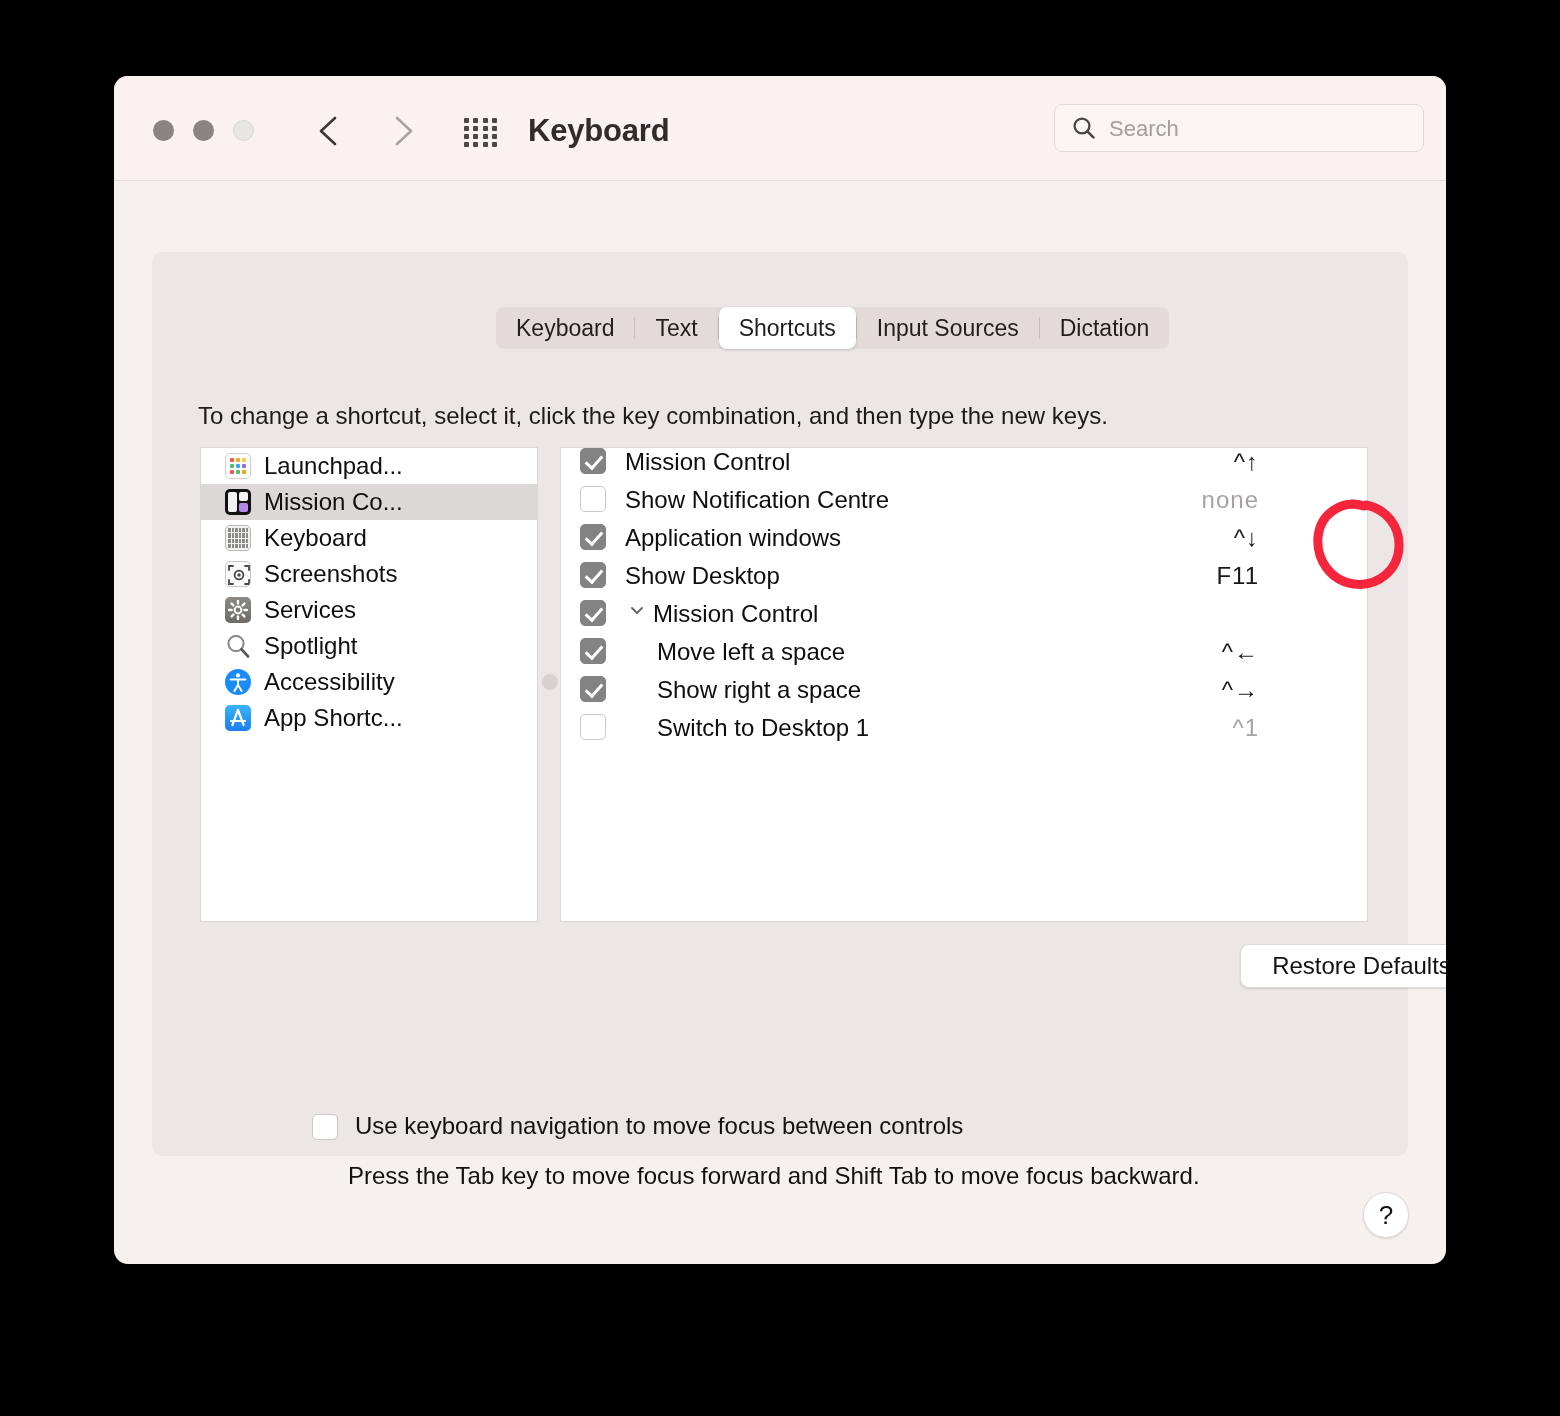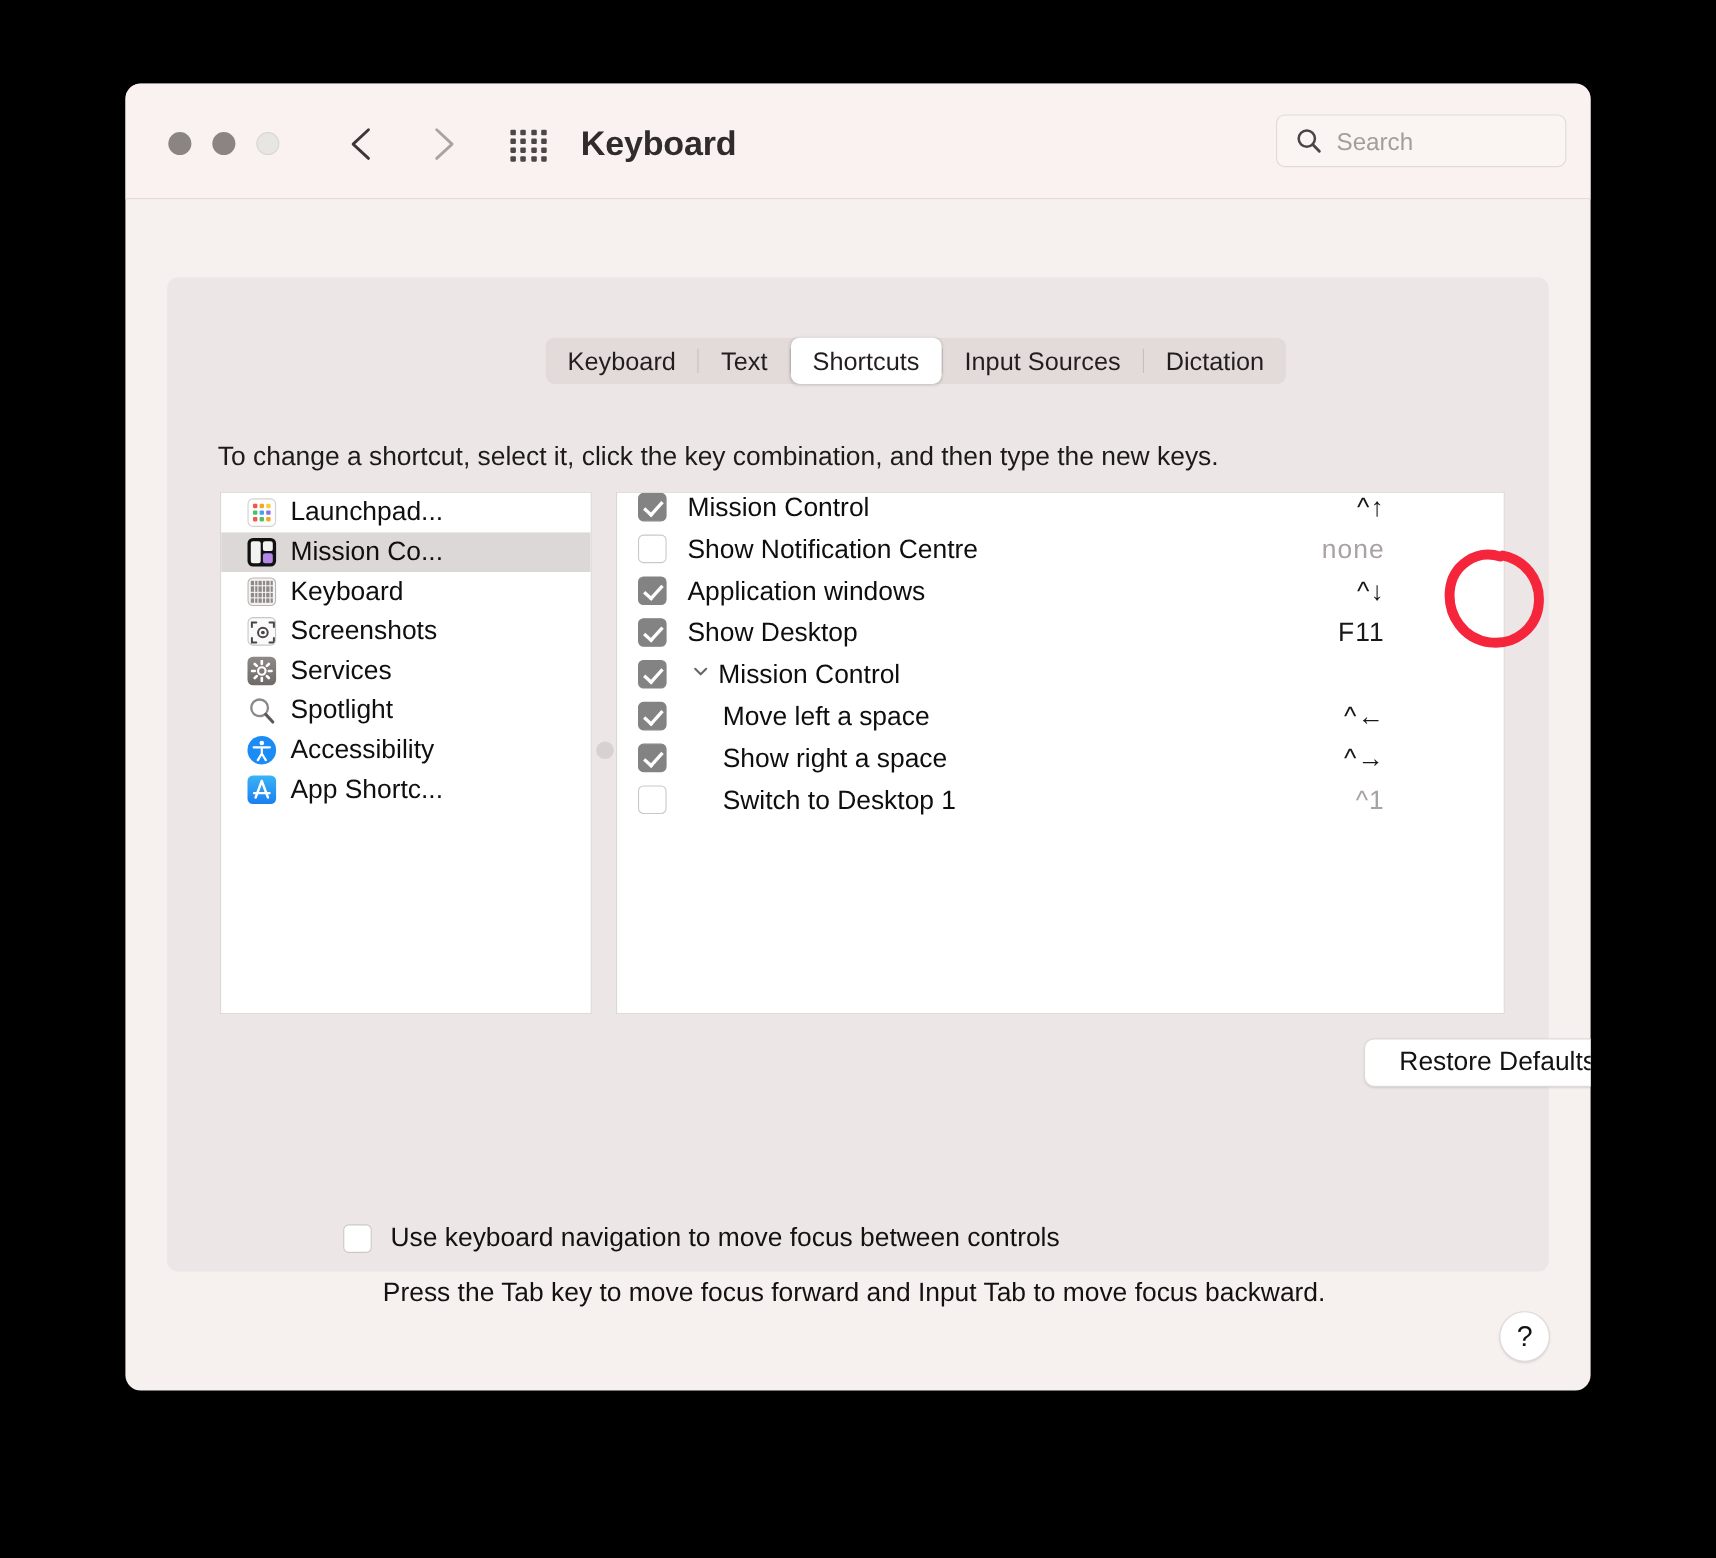--- a/index.html
+++ b/index.html
@@ -90,21 +90,21 @@
     font-size: 31px;
     font-weight: bold;
     color: #302c2b;
     letter-spacing: -0.2px;
   }
 
   #search-box {
     position: absolute;
     right: 22px;
     top: 28px;
-    width: 264px;
+    width: 370px;
     height: 48px;
     border: 1px solid #e0d9d8;
     border-radius: 8px;
     background: #faf4f3;
     box-sizing: border-box;
   }
   #search-icon {
     position: absolute;
     left: 16px;
     top: 10px;
@@ -332,21 +332,21 @@
     left: 1088px;
     top: 692px;
     width: 243px;
     height: 44px;
   }
   #kbnav-row {
     position: absolute;
     left: 160px;
     top: 860px;
     display: flex;
-    align-items: center;
+    align-items: flex-end;
   }
   #kbnav-cb {
     width: 26px;
     height: 26px;
     border-radius: 5px;
     background: #ffffff;
     border: 1px solid #cdc8c7;
     box-sizing: border-box;
     margin-right: 17px;
   }
@@ -619,21 +619,21 @@
             <span class="sc-key dim">^1</span>
           </div>
         </div>
 
       <button id="restore-defaults" class="btn">Restore Defaults</button>
 
       <div id="kbnav-row">
         <span id="kbnav-cb"></span>
         <span id="kbnav-label">Use keyboard navigation to move focus between controls</span>
       </div>
-      <div id="kbnav-sub">Press the Tab key to move focus forward and Input Tab to move focus backward.</div>
+      <div id="kbnav-sub">Press the Tab key to move focus forward and Shift Tab to move focus backward.</div>
     </div>
 
     <button id="help-button" class="btn">?</button>
 
     <div id="tabbar">
         <div class="tab">Keyboard</div>
         <div class="tabsep"></div>
         <div class="tab">Text</div>
         <div class="tabsep"></div>
         <div class="tab selected">Shortcuts</div>

